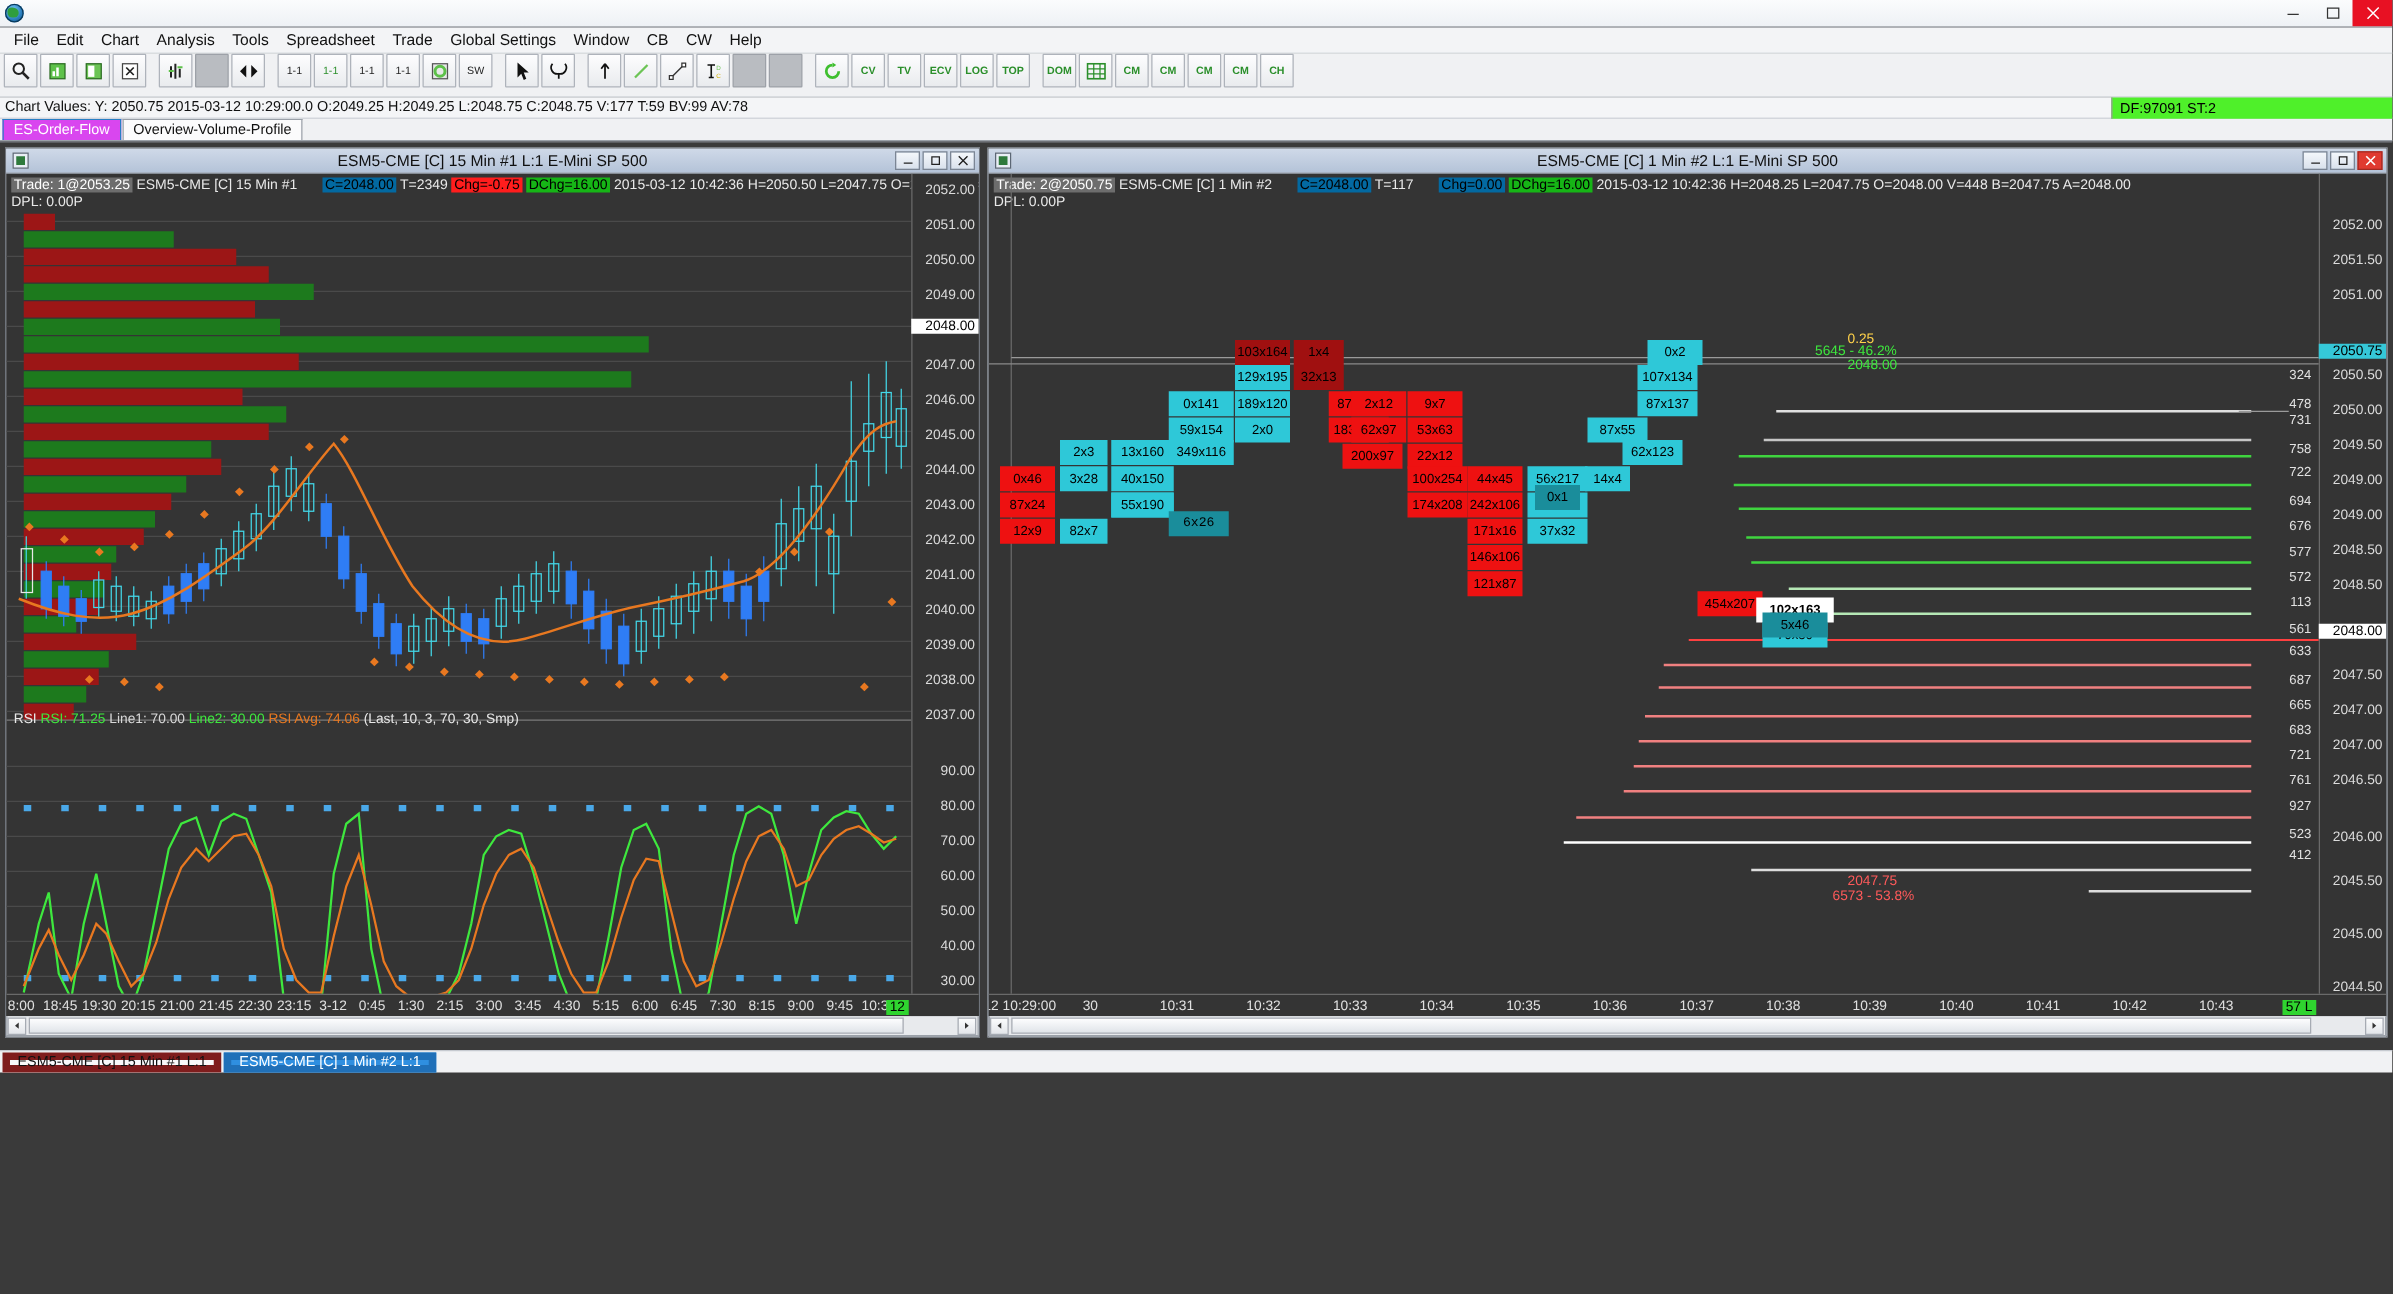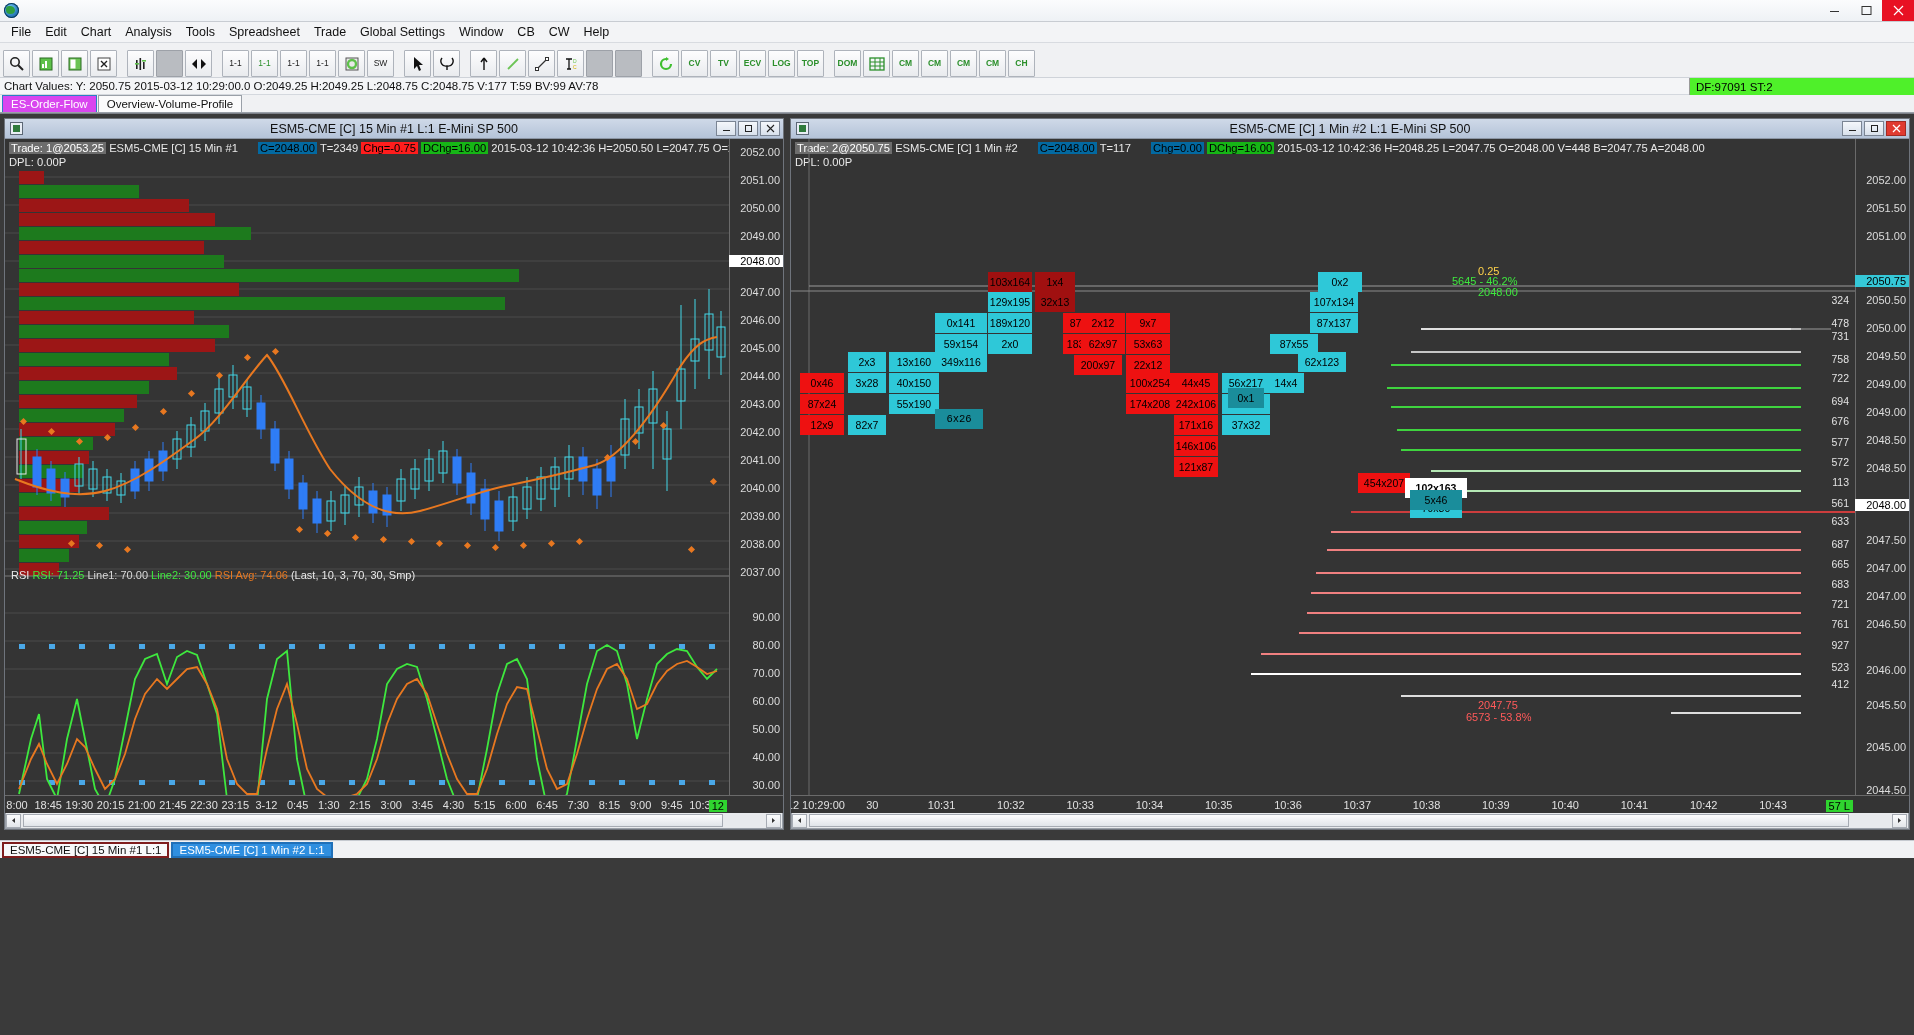--- a/index.html
+++ b/index.html
@@ -45,21 +45,21 @@
     height:21px;background:#f3f4f6;border-bottom:1px solid #d8dbe0;
     display:flex;align-items:center;padding-left:4px;
   }
   .menu-item{
     font-size:12.5px;color:#111;padding:2px 7px;white-space:nowrap;
   }
 
   
   .toolbar{
     height:35px;background:#f0f1f3;border-bottom:1px solid #cfd3d9;
-    display:flex;align-items:flex-end;padding:0 2px;gap:0px;
+    display:flex;align-items:flex-start;padding:0 2px;gap:0px;
   }
   .tb{
     width:27px;height:27px;margin:0 1px;
     border:1px solid #aeb3bb;background:linear-gradient(#fdfdfe,#e9ebee);
     display:flex;align-items:center;justify-content:center;
     font-size:10px;color:#222;position:relative;border-radius:1px;
   }
   .tb.flat{ background:#b9bcc1;border:1px solid #9da1a8; }
   .tb.sep{ width:6px;border:none;background:transparent; }
   .tb svg{ display:block; }
@@ -203,21 +203,21 @@
     background:linear-gradient(#fdfdfe,#e0e4e9);border:1px solid #a6abb3;
   }
 
   
   .statusbar{
     height:18px;background:#f1f2f4;border-top:1px solid #c6cad0;
     display:flex;align-items:center;padding-left:2px;gap:2px;
   }
   .sb-tab{
     height:16px;padding:0 6px;font-size:11.5px;color:#111;
-    display:flex;align-items:center;border:2px solid #7f1d1d;background:#f8f9fa;
+    display:flex;align-items:center;border:6px solid #7f1d1d;background:#f8f9fa;
   }
   .sb-tab.active{ background:#2f8fe0;color:#fff;border-color:#2070b8; }
 
   .wmark{
     position:absolute;font-size:11px;white-space:nowrap;
   }
 </style>
 </head>
 <body>
 

